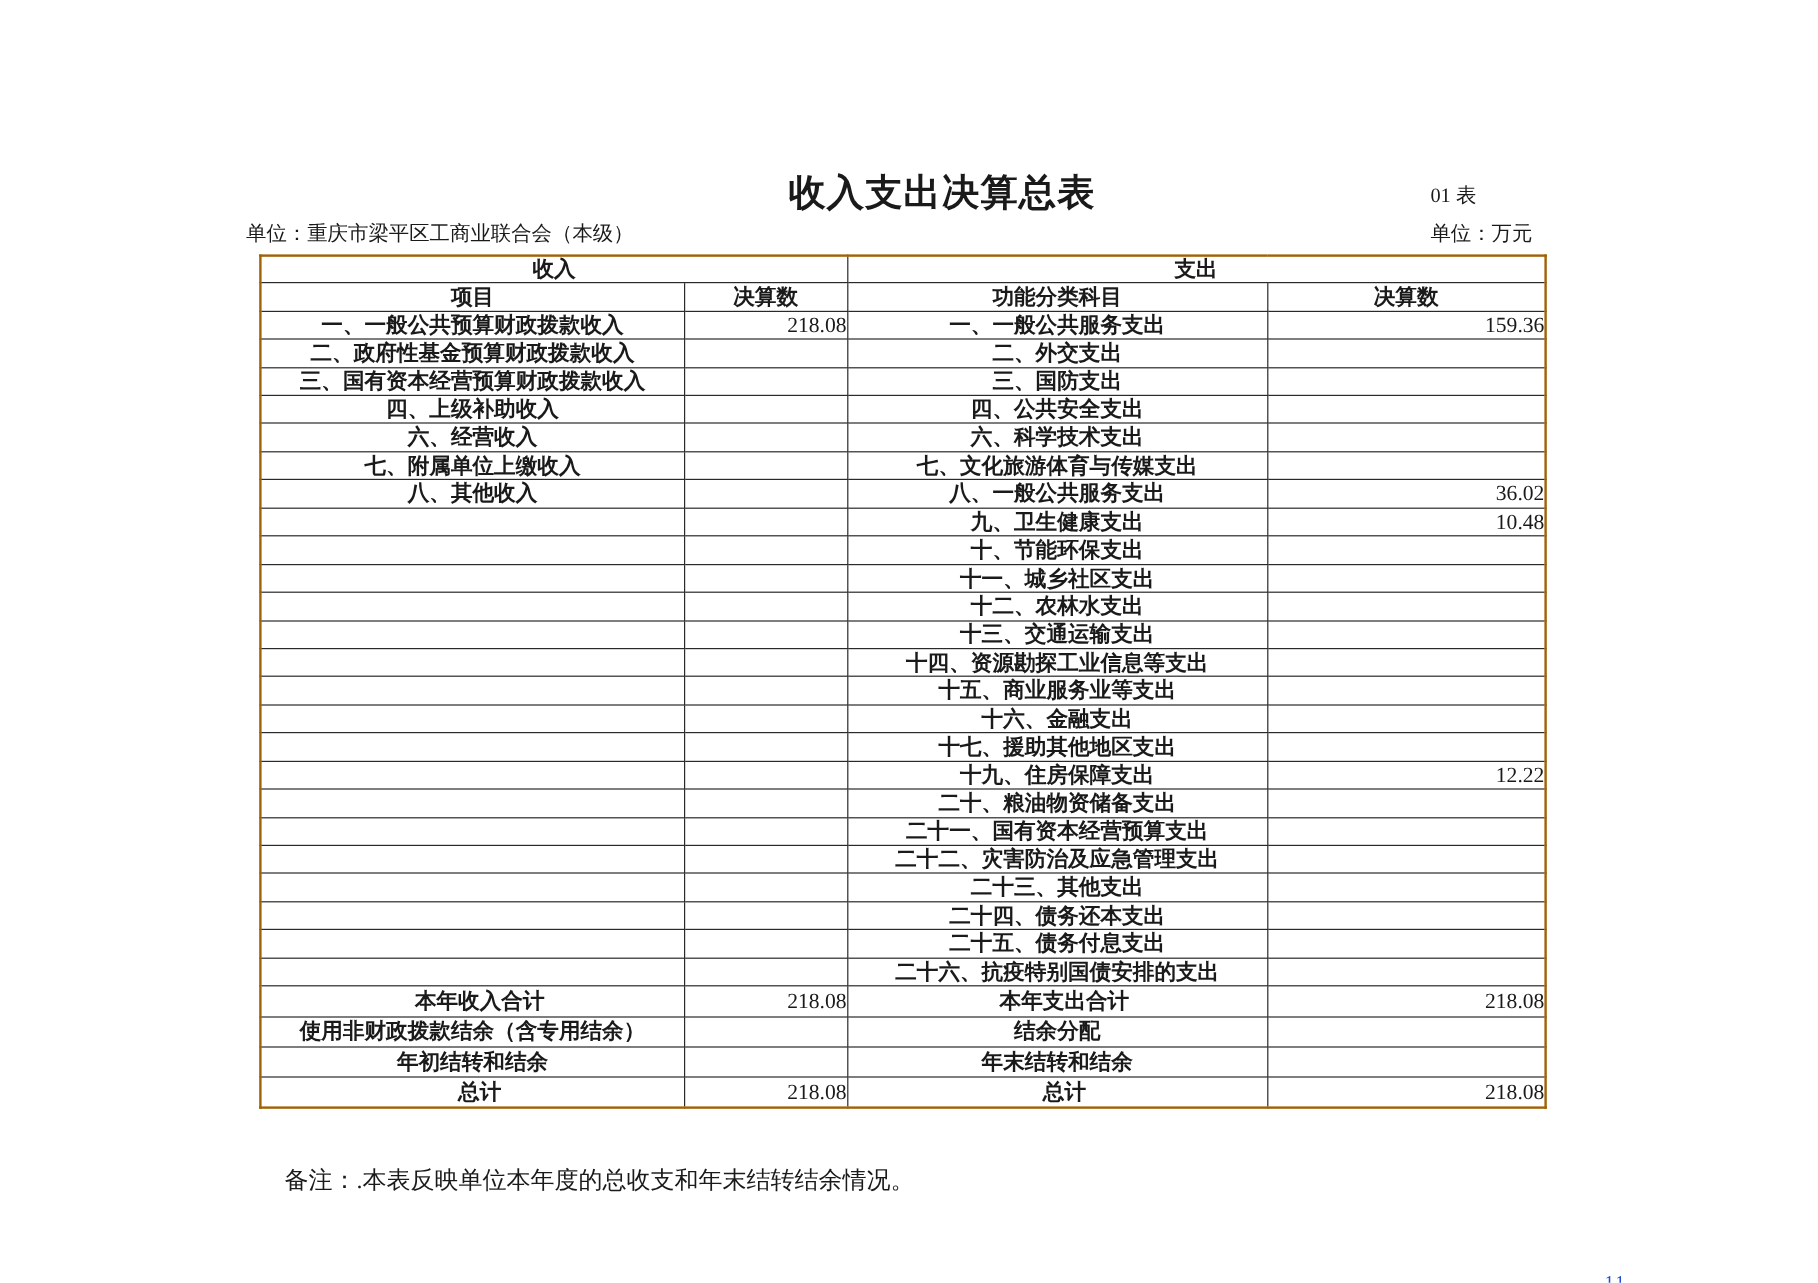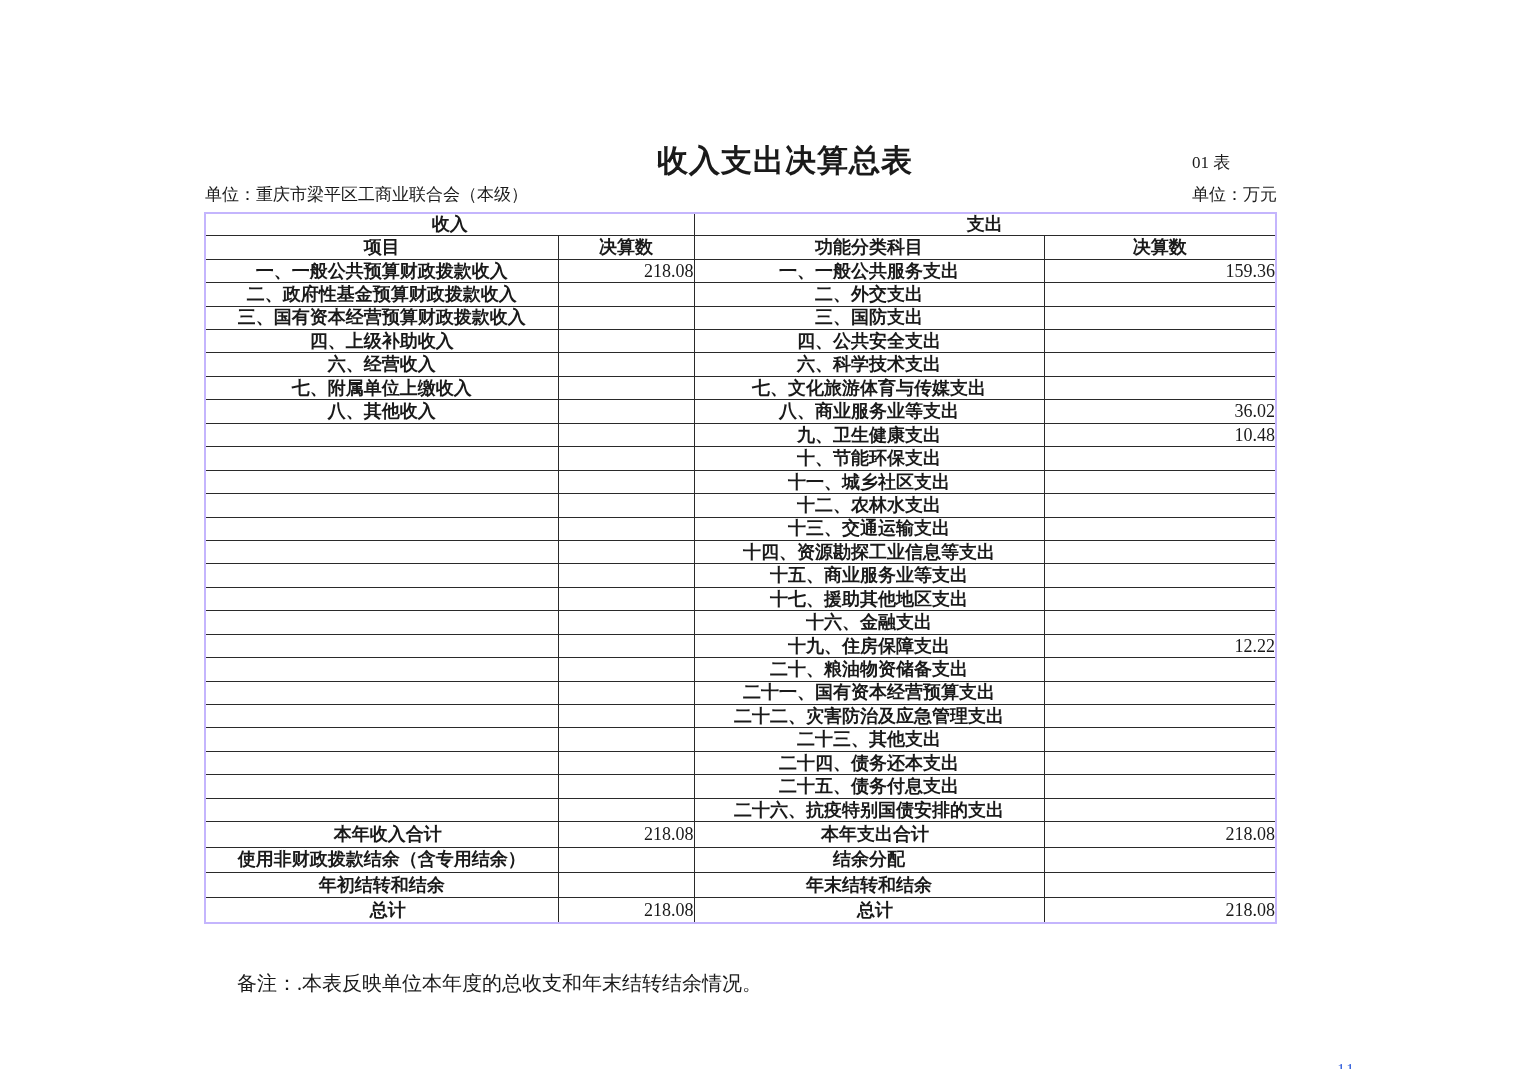--- a/index.html
+++ b/index.html
@@ -24,23 +24,23 @@
   .unit-name {
     position: absolute; left: 205px; top: 143px;
     font-size: 17px; white-space: nowrap;
   }
   .unit-measure {
     position: absolute; left: 1192px; top: 143px;
     font-size: 17px; white-space: nowrap;
   }
 
   table.main {
-    position: absolute; left: 204px; top: 172px;
+    position: absolute; left: 216px; top: 172px;
     border-collapse: collapse; table-layout: fixed;
-    border: 2px solid #c4b5fd;
+    border: 2px solid #a16207;
   }
   col.c-item1 { width: 353px; }
   col.c-amt1  { width: 136px; }
   col.c-item2 { width: 350px; }
   col.c-amt2  { width: 232px; }
 
   table.main th, table.main td {
     border: 1px solid #2a2a2a;
     padding: 0;
     overflow: hidden; white-space: nowrap;
@@ -133,21 +133,21 @@
         </tr>
         <tr>
           <td class="item">七、附属单位上缴收入</td>
           <td class="amount"></td>
           <td class="item">七、文化旅游体育与传媒支出</td>
           <td class="amount"></td>
         </tr>
         <tr>
           <td class="item">八、其他收入</td>
           <td class="amount"></td>
-          <td class="item">八、商业服务业等支出</td>
+          <td class="item">八、一般公共服务支出</td>
           <td class="amount">36.02</td>
         </tr>
         <tr>
           <td class="item"></td>
           <td class="amount"></td>
           <td class="item">九、卫生健康支出</td>
           <td class="amount">10.48</td>
         </tr>
         <tr>
           <td class="item"></td>
@@ -181,27 +181,27 @@
         </tr>
         <tr>
           <td class="item"></td>
           <td class="amount"></td>
           <td class="item">十五、商业服务业等支出</td>
           <td class="amount"></td>
         </tr>
         <tr>
           <td class="item"></td>
           <td class="amount"></td>
+          <td class="item">十六、金融支出</td>
+          <td class="amount"></td>
+        </tr>
+        <tr>
+          <td class="item"></td>
+          <td class="amount"></td>
           <td class="item">十七、援助其他地区支出</td>
-          <td class="amount"></td>
-        </tr>
-        <tr>
-          <td class="item"></td>
-          <td class="amount"></td>
-          <td class="item">十六、金融支出</td>
           <td class="amount"></td>
         </tr>
         <tr>
           <td class="item"></td>
           <td class="amount"></td>
           <td class="item">十九、住房保障支出</td>
           <td class="amount">12.22</td>
         </tr>
         <tr>
           <td class="item"></td>

